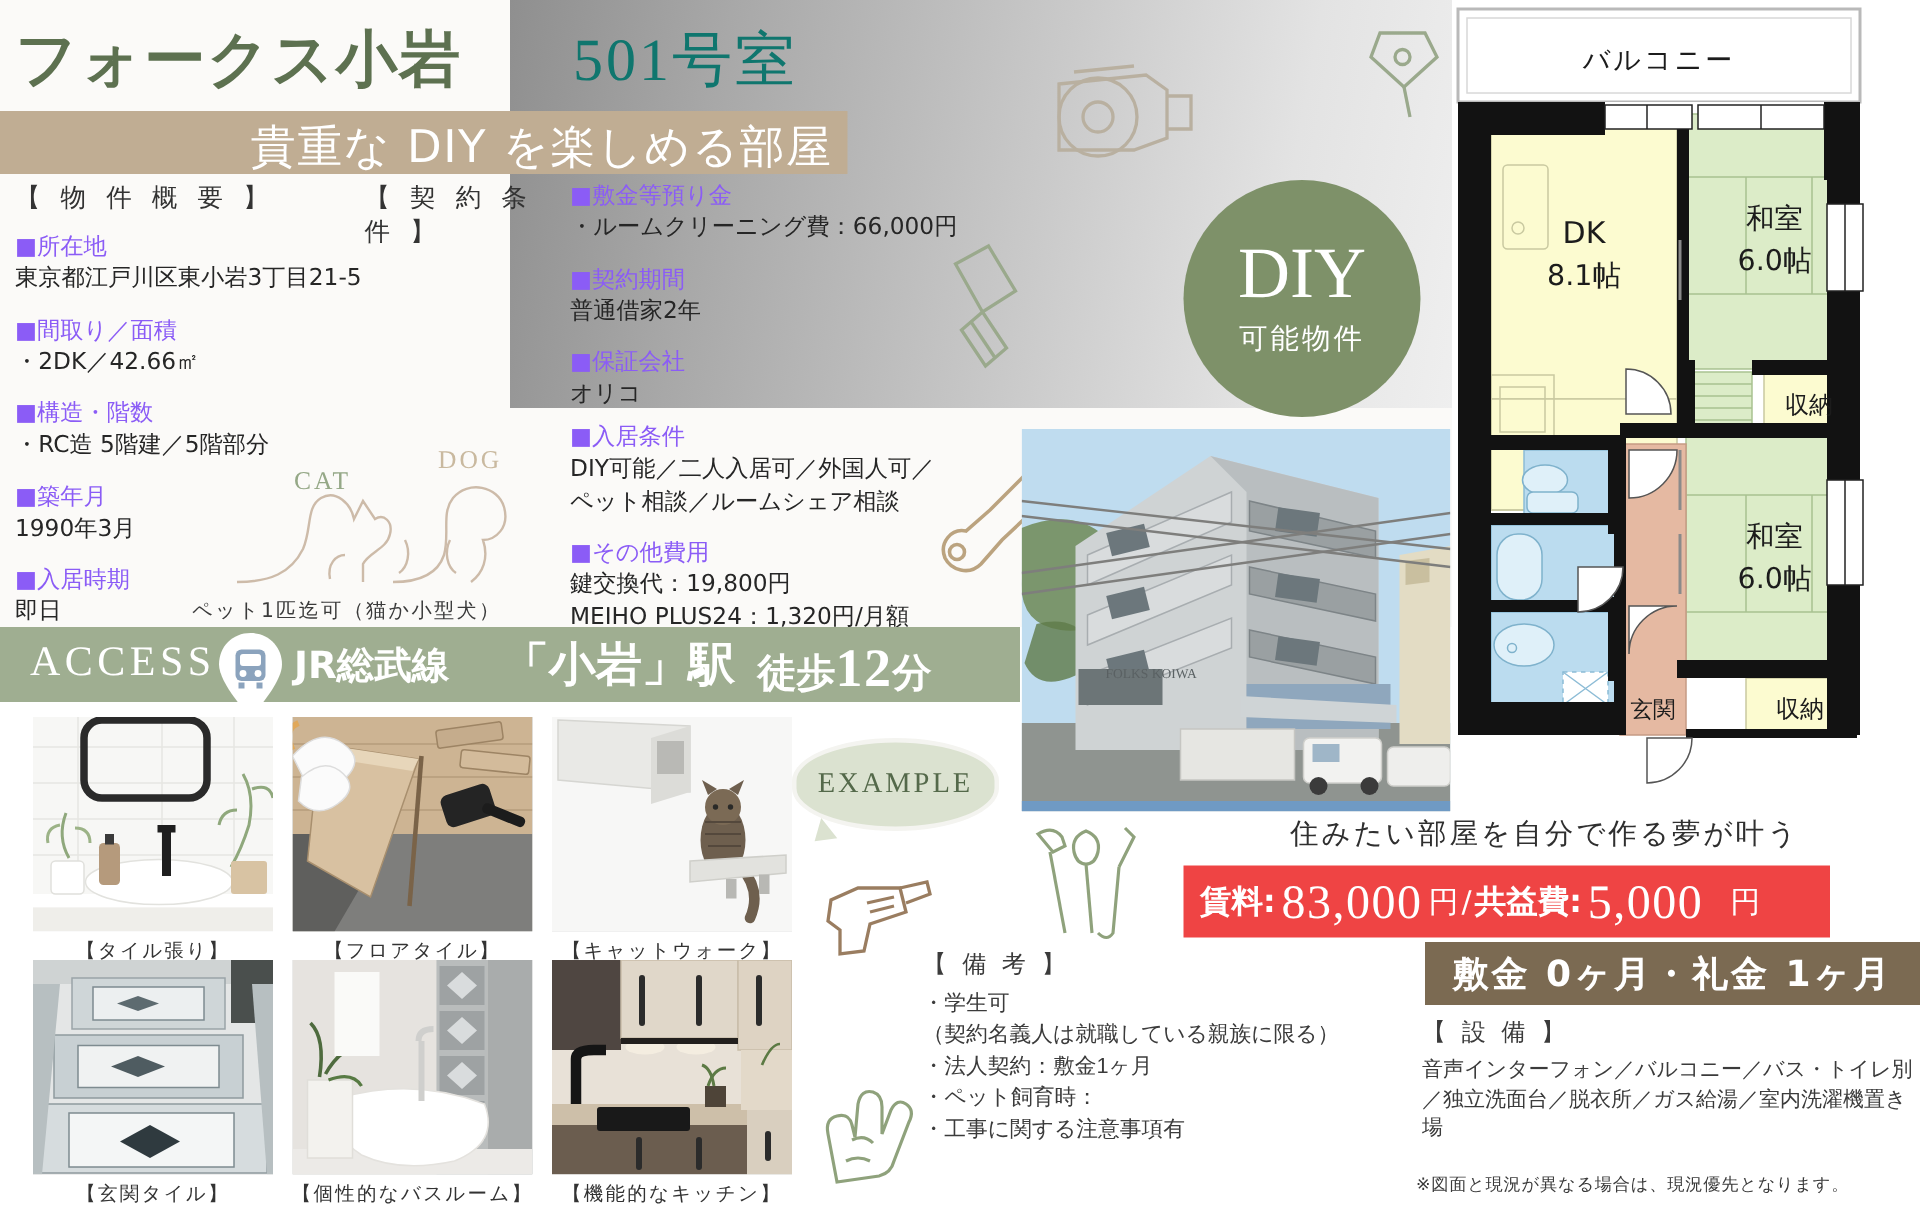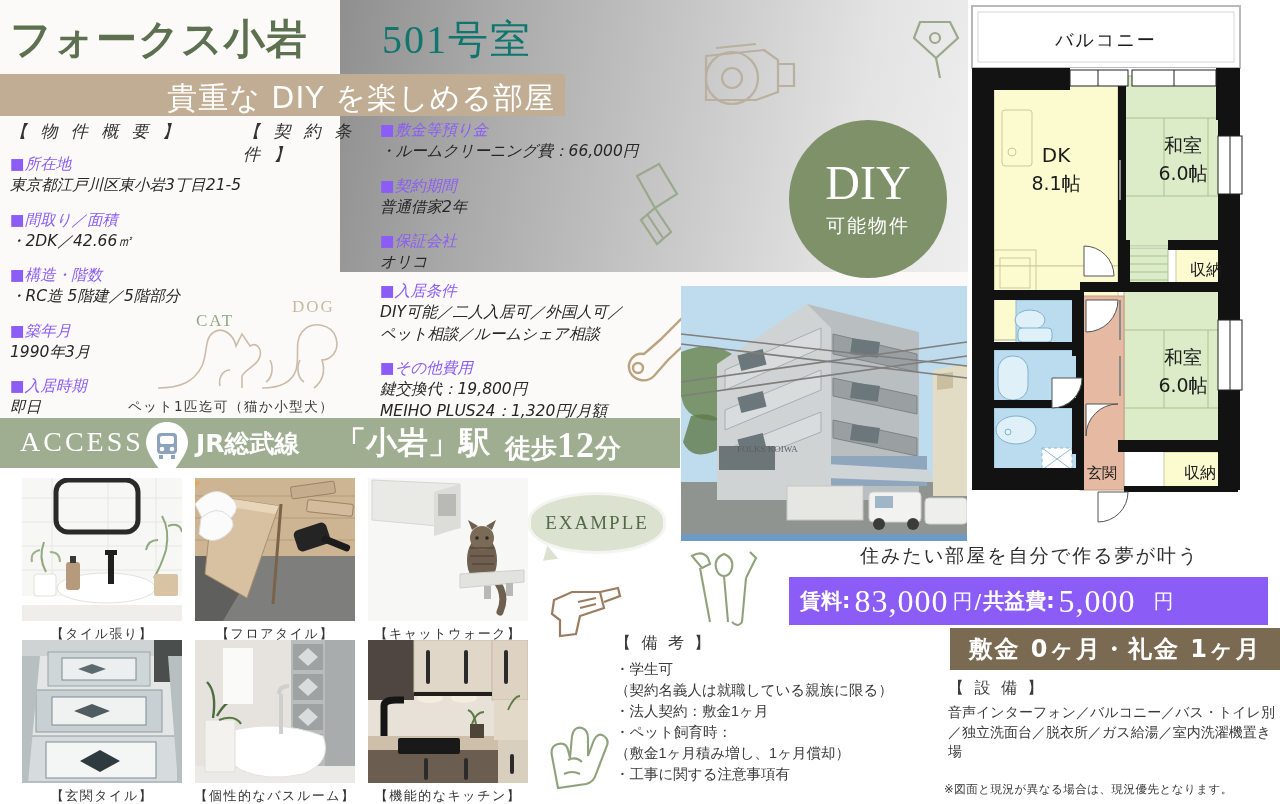--- a/index.html
+++ b/index.html
@@ -50,21 +50,21 @@
     display: flex; flex-direction: column; align-items: center; justify-content: center;
   }
   .diy-badge .big {
     font-family: "Liberation Serif", serif; font-size: 48px; color: #fff; line-height: 1;
   }
   .diy-badge .small {
     font-family: "DejaVu Sans", sans-serif; font-size: 19px; color: #fff; margin-top: 6px; letter-spacing: 2px;
   }
 
   
-  .col { position: absolute; font-family: "DejaVu Sans", sans-serif; font-style: italic; }
+  .col { position: absolute; font-family: "DejaVu Sans", sans-serif; }
   .sec-title { font-size: 17px; letter-spacing: 4px; color: #333; margin-bottom: 11px; }
   .blk { margin-bottom: 13px; }
   .blk .h { font-size: 15.5px; color: #8b5cf6; line-height: 1.35; }
   .blk .v { font-size: 15.5px; color: #262626; line-height: 1.4; }
 
   #col-overview { left: 10px; top: 120px; width: 250px; }
   #col-contract { left: 243px; top: 120px; width: 120px; }
   #col-money    { left: 380px; top: 120px; width: 300px; }
   #col-tenancy  { left: 380px; top: 281px; width: 290px; }
 
@@ -114,22 +114,22 @@
 
   
   .bldg { position:absolute; left:681px; top:286px; width:286px; height:255px; overflow:hidden; }
 
   
   .tagline {
     position:absolute; left:860px; top:543px;
     font-family:"Liberation Serif", serif; font-size: 19px; color:#2f2f2f; letter-spacing:2px; white-space:nowrap;
   }
   .price-bar {
-    position:absolute; left:789px; top:577px; width:479px; height:48px;
-    background:#8b5cf6; display:flex; align-items:center;
+    position:absolute; left:789px; top:577px; width:431px; height:48px;
+    background:#ef4444; display:flex; align-items:center;
   }
   .price-bar .lab {
     font-family:"DejaVu Sans", sans-serif; font-weight:bold; font-size:21px; color:#fff; margin-left:11px;
   }
   .price-bar .num {
     font-family:"Liberation Serif", serif; font-size:32px; color:#fff; margin:0 4px; letter-spacing:1px;
   }
   .price-bar .yen { font-family:"DejaVu Sans", sans-serif; font-size:20px; color:#fff; }
   .price-bar .slash { font-family:"DejaVu Sans", sans-serif; font-size:20px; color:#fff; margin:0 2px; }
   .deposit-bar {
@@ -584,21 +584,20 @@
     <span>敷金 0ヶ月・礼金 1ヶ月</span>
   </div>
 
   <div id="remarks">
     <div class="t">【 備 考 】</div>
     <ul>
       <li>・学生可</li>
       <li>（契約名義人は就職している親族に限る）</li>
       <li>・法人契約：敷金1ヶ月</li>
       <li>・ペット飼育時：</li>
-      <li>（敷金1ヶ月積み増し、1ヶ月償却）</li>
       <li>・工事に関する注意事項有</li>
     </ul>
   </div>
 
   <div id="equip">
     <div class="t">【 設 備 】</div>
     <div class="b">音声インターフォン／バルコニー／バス・トイレ別／独立洗面台／脱衣所／ガス給湯／室内洗濯機置き場</div>
   </div>
   <div class="disclaimer">※図面と現況が異なる場合は、現況優先となります。</div>
 

